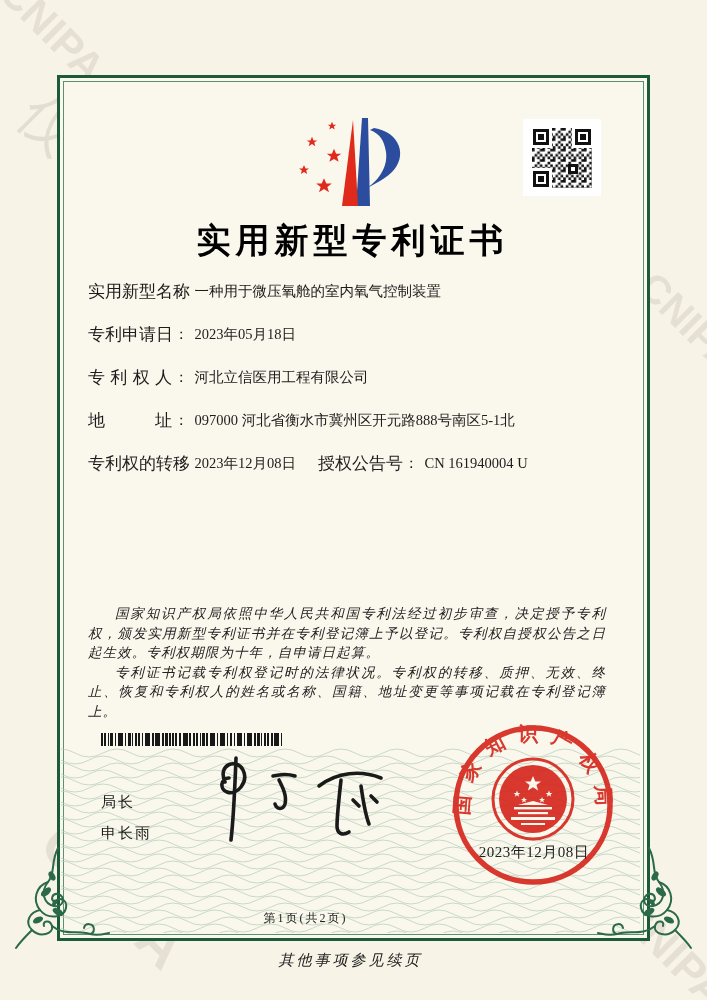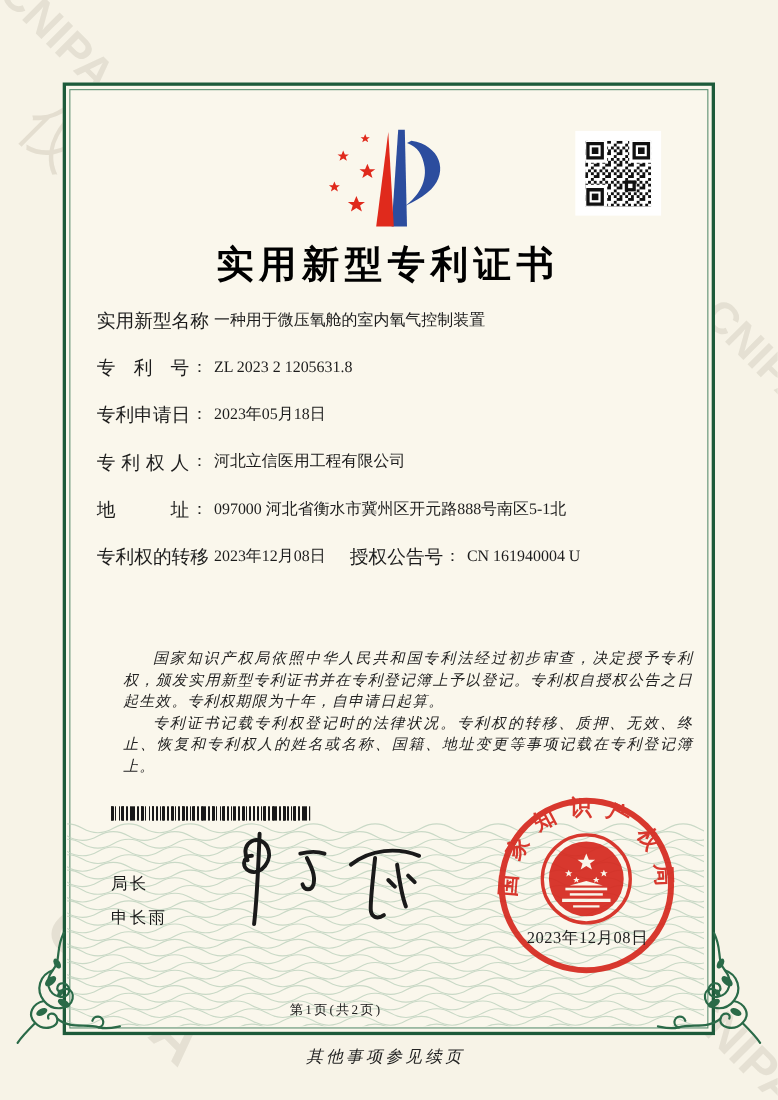--- a/index.html
+++ b/index.html
@@ -31,30 +31,30 @@
   .qr-box{position:absolute;left:523px;top:119px;width:78px;height:77px;background:#fff;
      display:flex;align-items:center;justify-content:center;}
   .title{position:absolute;left:57px;top:218px;width:591px;text-align:center;
      font-size:34px;font-weight:bold;letter-spacing:5px;color:#000;}
   .fields{position:absolute;left:88px;top:283px;width:540px;}
   .frow{height:17px;line-height:17px;margin-bottom:26px;white-space:nowrap;font-size:14.5px;}
   .flabel{display:inline-block;width:84px;text-align:justify;text-align-last:justify;
      font-size:17px;vertical-align:bottom;}
   .colon{margin:0 6px 0 2px;}
   .grant-pair2{margin-left:22px;}
-  .paras{position:absolute;left:88px;top:590px;width:518px;
+  .paras{position:absolute;left:88px;top:604px;width:518px;
      font-family:"DejaVu Serif",serif;font-style:italic;font-size:13.5px;
-     line-height:19.5px;letter-spacing:1.1px;text-align:justify;color:#222;margin-left:24px;}
+     line-height:19.5px;letter-spacing:1.1px;text-align:justify;color:#222;}
   .paras p{margin:0;text-indent:2em;}
   .barcode{position:absolute;left:101px;top:733px;width:181px;height:13px;
      background-image:
        repeating-linear-gradient(90deg,#181818 0 1.5px,transparent 1.5px 3.4px),
        repeating-linear-gradient(90deg,#181818 0 2.4px,transparent 2.4px 9.2px);}
   .sig-svg{position:absolute;left:203px;top:752px;width:195px;height:92px;}
-  .director{position:absolute;left:101px;top:788px;font-family:Liberation Sans, sans-serif;
+  .director{position:absolute;left:101px;top:788px;font-family:Liberation Mono, monospace;
      font-size:15px;letter-spacing:2px;color:#1a1a1a;line-height:31px;}
   .seal{position:absolute;left:449px;top:721px;width:168px;height:168px;z-index:6;
      mix-blend-mode:multiply;}
   .seal-date{position:absolute;left:459px;top:843px;width:150px;text-align:center;z-index:7;
      font-size:15px;color:#222;letter-spacing:.5px;}
   .page-note{position:absolute;left:57px;top:910px;width:497px;text-align:center;
      font-size:12px;letter-spacing:2px;color:#222;z-index:6;}
   .footer-note{position:absolute;left:57px;top:951px;width:587px;text-align:center;
      font-family:"DejaVu Serif",serif;font-style:italic;font-size:15px;
      letter-spacing:3px;color:#222;z-index:5;}
@@ -203,23 +203,20 @@
     </svg>
   </div>
 
   <div class="title">实用新型专利证书</div>
 
   <div class="fields">
     <div class="frow">
       <span class="flabel">实用新型名称</span><span class="colon">：</span><span class="fvalue">一种用于微压氧舱的室内氧气控制装置</span>
     </div>
     <div class="frow">
-      <span class="flabel">专利号</span><span class="colon">：</span><span class="fvalue">ZL 2023 2 1205631.8</span>
-    </div>
-    <div class="frow">
       <span class="flabel">专利申请日</span><span class="colon">：</span><span class="fvalue">2023年05月18日</span>
     </div>
     <div class="frow">
       <span class="flabel">专利权人</span><span class="colon">：</span><span class="fvalue">河北立信医用工程有限公司</span>
     </div>
     <div class="frow">
       <span class="flabel">地址</span><span class="colon">：</span><span class="fvalue">097000 河北省衡水市冀州区开元路888号南区5-1北</span>
     </div>
     <div class="frow">
       <span class="flabel">专利权的转移</span><span class="colon">：</span><span class="fvalue">2023年12月08日</span><span class="flabel grant-pair2">授权公告号</span><span class="colon">：</span><span class="fvalue">CN 161940004 U</span>

